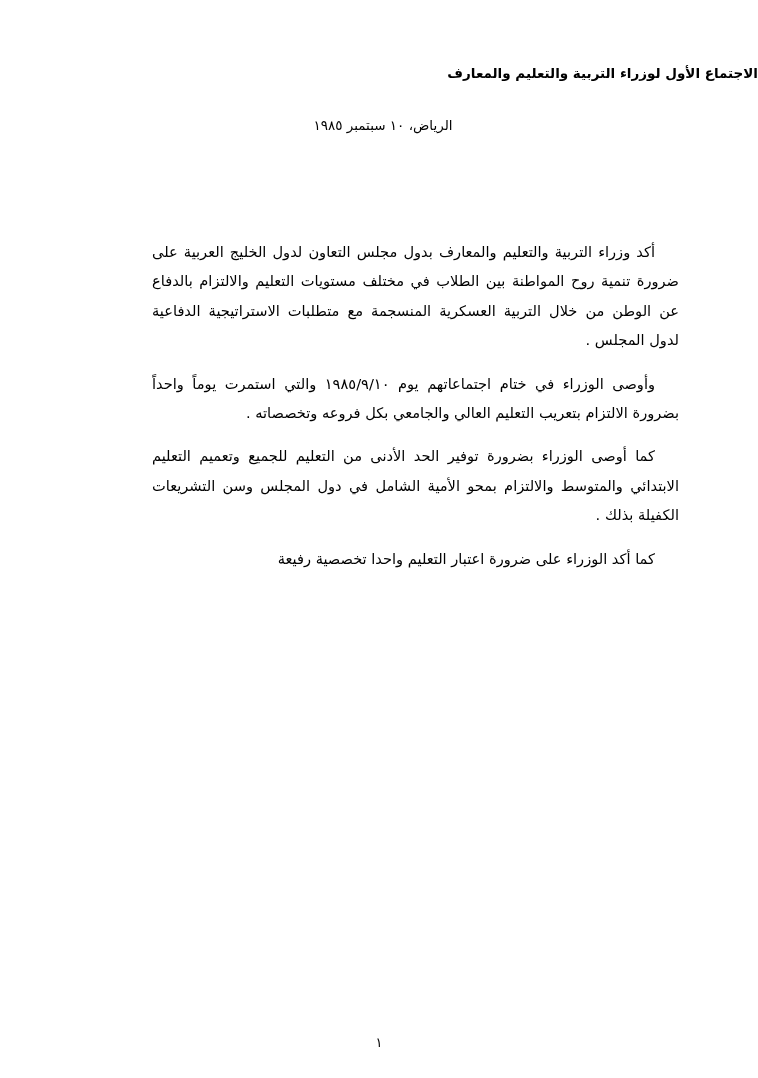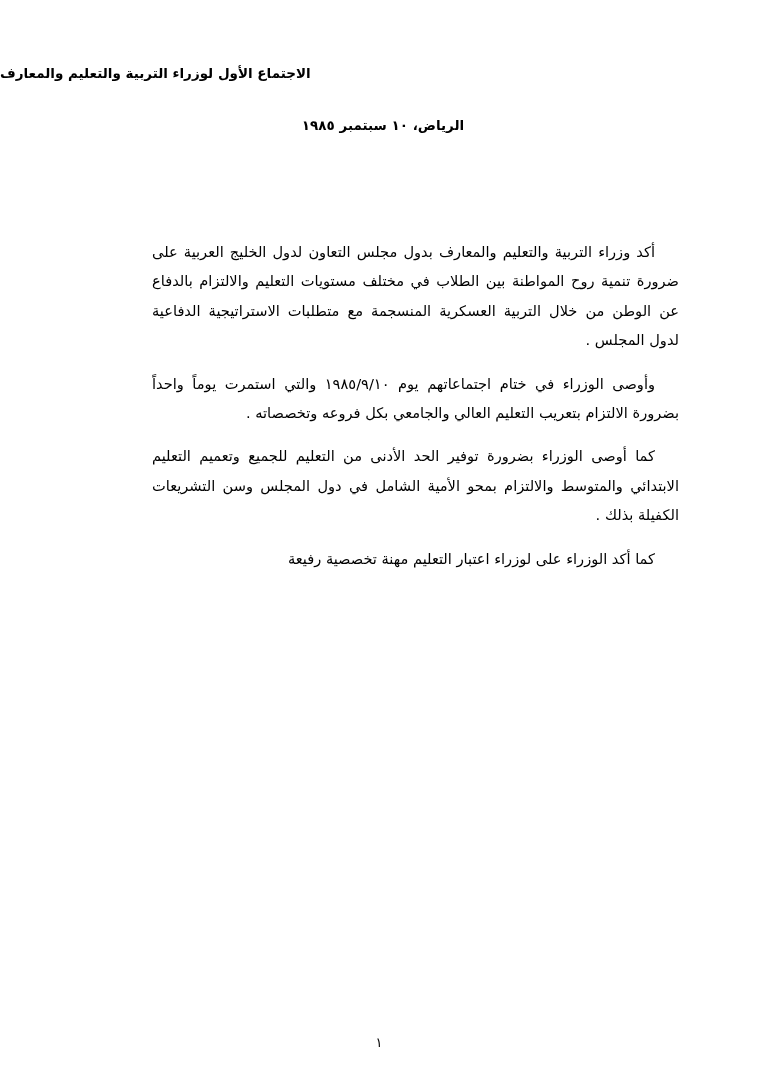--- a/index.html
+++ b/index.html
@@ -16,34 +16,34 @@
     overflow: hidden;
   }
   .page {
     position: absolute;
     inset: 0;
     padding: 0;
   }
 
   
   .doc-header {
-    text-align: left;
+    text-align: right;
     margin-top: 62px;
   }
   .doc-header .title-line {
     font-size: 13.5px;
     font-weight: bold;
     line-height: 1.75;
     letter-spacing: 0;
   }
   .doc-subheader {
     text-align: center;
     margin-top: 31px;
     font-size: 13.5px;
-    font-weight: bold;
+    font-weight: normal;
     padding-left: 8px;
   }
 
   
   .doc-body {
     margin-top: 104px;
     padding-right: 79px;
     padding-left: 152px;
   }
   .para {
@@ -76,18 +76,18 @@
   <div class="doc-header">
     <div class="title-line">الاجتماع الأول لوزراء التربية والتعليم والمعارف</div>
   </div>
 
   <div class="doc-subheader">الرياض، ١٠ سبتمبر ١٩٨٥</div>
 
   <div class="doc-body">
     <p class="para">أكد وزراء التربية والتعليم والمعارف بدول مجلس التعاون لدول الخليج العربية على ضرورة تنمية روح المواطنة بين الطلاب في مختلف مستويات التعليم والالتزام بالدفاع عن الوطن من خلال التربية العسكرية المنسجمة مع متطلبات الاستراتيجية الدفاعية لدول المجلس .</p>
     <p class="para">وأوصى الوزراء في ختام اجتماعاتهم يوم ١٩٨٥/٩/١٠ والتي استمرت يوماً واحداً بضرورة الالتزام بتعريب التعليم العالي والجامعي بكل فروعه وتخصصاته .</p>
     <p class="para">كما أوصى الوزراء بضرورة توفير الحد الأدنى من التعليم للجميع وتعميم التعليم الابتدائي والمتوسط والالتزام بمحو الأمية الشامل في دول المجلس وسن التشريعات الكفيلة بذلك .</p>
-    <p class="para last">كما أكد الوزراء على لوزراء اعتبار التعليم مهنة تخصصية رفيعة</p>
+    <p class="para last">كما أكد الوزراء على ضرورة اعتبار التعليم واحدا تخصصية رفيعة</p>
   </div>
 
   <div class="page-number">١</div>
 
 </div>
 
 </body></html>

